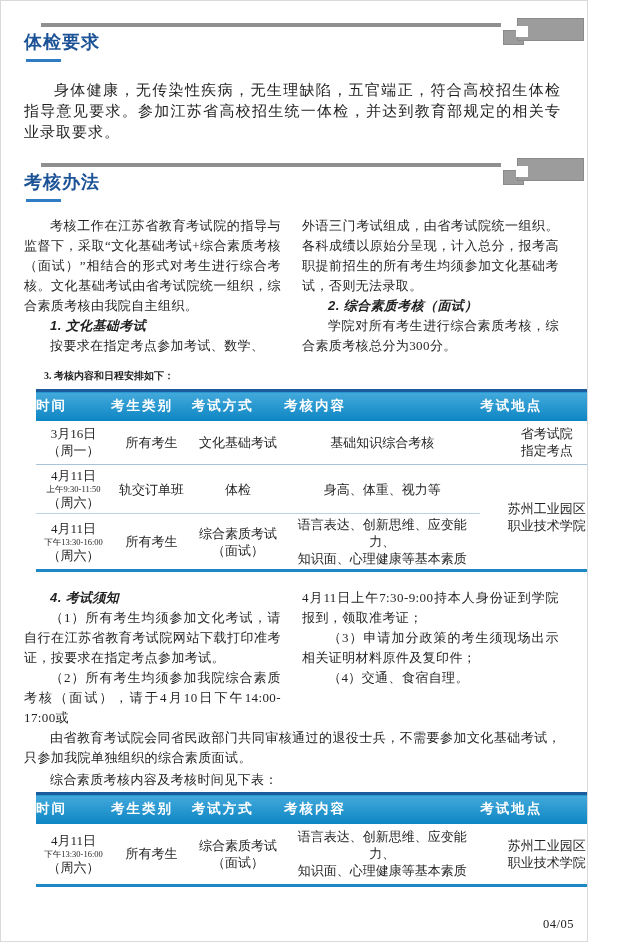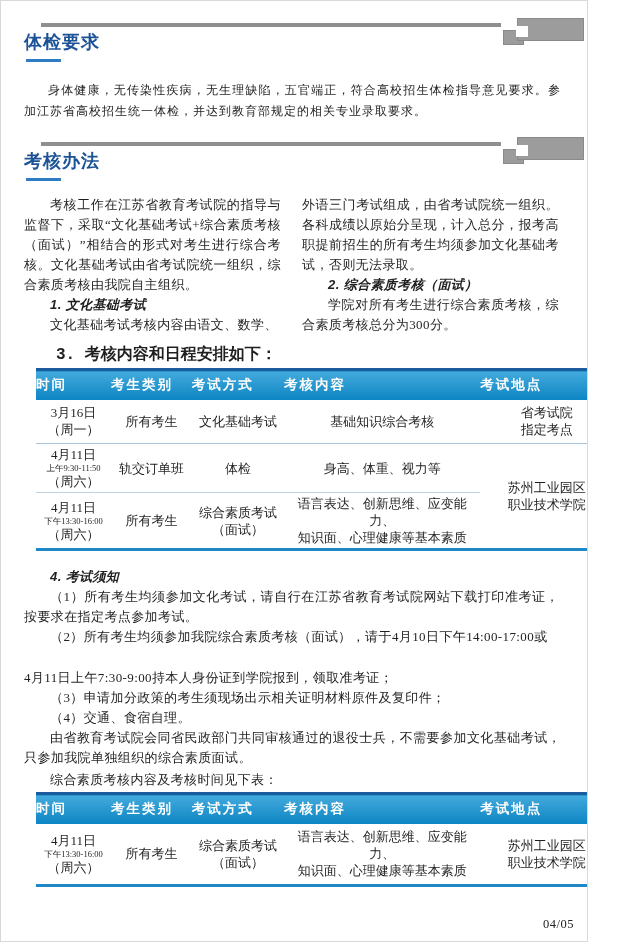--- a/index.html
+++ b/index.html
@@ -36,30 +36,30 @@
   .sec-title{
     margin:4px 0 0 23px;
     font-family:"Liberation Sans","DejaVu Sans",sans-serif;
     font-weight:bold;font-size:18px;line-height:22px;
     color:var(--title-blue);letter-spacing:1px;
   }
   .title-underline{margin:6px 0 0 25px;width:35px;height:3px;background:var(--underline-blue);}
   
   .body-para{
     margin:18px 26px 0 23px;
-    font-size:12px;line-height:21px;letter-spacing:1px;
+    font-size:15px;line-height:21px;letter-spacing:1px;
     text-align:justify;text-indent:2em;
   }
   .twocol{display:flex;gap:21px;margin:14px 28px 0 23px;}
   .twocol .col{flex:1;min-width:0;}
   .col p{font-size:13px;line-height:20px;letter-spacing:.4px;text-align:justify;}
   .ind{text-indent:2em;}
   .hei{font-family:"Liberation Sans","DejaVu Sans",sans-serif;font-weight:bold;font-size:13.5px;font-style:italic;}
-  .item-head{margin:10px 26px 0 23px;font-size:16px;line-height:20px;text-indent:2em;
-    font-family:Liberation Mono, monospace;font-weight:bold;}
+  .item-head{margin:10px 26px 0 23px;font-size:10px;line-height:20px;text-indent:2em;
+    font-family:Liberation Serif, serif;font-weight:bold;}
   .wide-para{margin:0 26px 0 23px;font-size:13px;line-height:20px;letter-spacing:.4px;
     text-align:justify;text-indent:2em;}
   
   .sched-table{
     width:577px;margin:3px 0 0 35px;
     border-collapse:collapse;table-layout:fixed;
     border-bottom:3px solid var(--tbl-bottom);
     font-size:13px;
   }
   .sched-table thead th{
@@ -74,21 +74,21 @@
     text-align:center;vertical-align:middle;
     padding:2px 2px;line-height:17px;
   }
   .t1-r1 td{height:44px;border-bottom:1px solid var(--row-sep);}
   .t1-r2 td{height:44px;border-bottom:1px solid var(--row-sep-light);}
   .t1-r2 td.loc-merged{border-bottom:none;}
   .t1-r3 td{height:42px;}
   .t2-r1 td{height:62px;}
   .cell-line{display:block;line-height:17px;}
   .cell-sm{display:block;font-size:8.5px;line-height:10px;letter-spacing:0;}
-  .mt16{margin-top:16px;flex-direction:column;}
+  .mt16{margin-top:16px;}
   .mt6{margin-top:6px;}
   .mt2{margin-top:2px;}
   .tbl2{margin-top:2px;}
   
   .page-number{
     position:absolute;right:13px;bottom:9px;
     font-size:12.5px;letter-spacing:.5px;color:#222;margin-left:17px;
   }
 </style>
 </head>
@@ -116,21 +116,21 @@
       <div class="d-white"></div>
     </div>
   </div>
   <h1 class="sec-title">考核办法</h1>
   <div class="title-underline"></div>
 
   <div class="twocol">
     <div class="col">
       <p class="ind">考核工作在江苏省教育考试院的指导与监督下，采取“文化基础考试+综合素质考核（面试）”相结合的形式对考生进行综合考核。文化基础考试由省考试院统一组织，综合素质考核由我院自主组织。</p>
       <p class="ind hei">1. 文化基础考试</p>
-      <p class="ind">文化基础考试考核内容由语文、数学、</p>
+      <p class="ind">按要求在指定考点参加考试、数学、</p>
     </div>
     <div class="col">
       <p>外语三门考试组成，由省考试院统一组织。各科成绩以原始分呈现，计入总分，报考高职提前招生的所有考生均须参加文化基础考试，否则无法录取。</p>
       <p class="ind hei">2. 综合素质考核（面试）</p>
       <p class="ind">学院对所有考生进行综合素质考核，综合素质考核总分为300分。</p>
     </div>
   </div>
 
   <p class="item-head">3. 考核内容和日程安排如下：</p>
 

